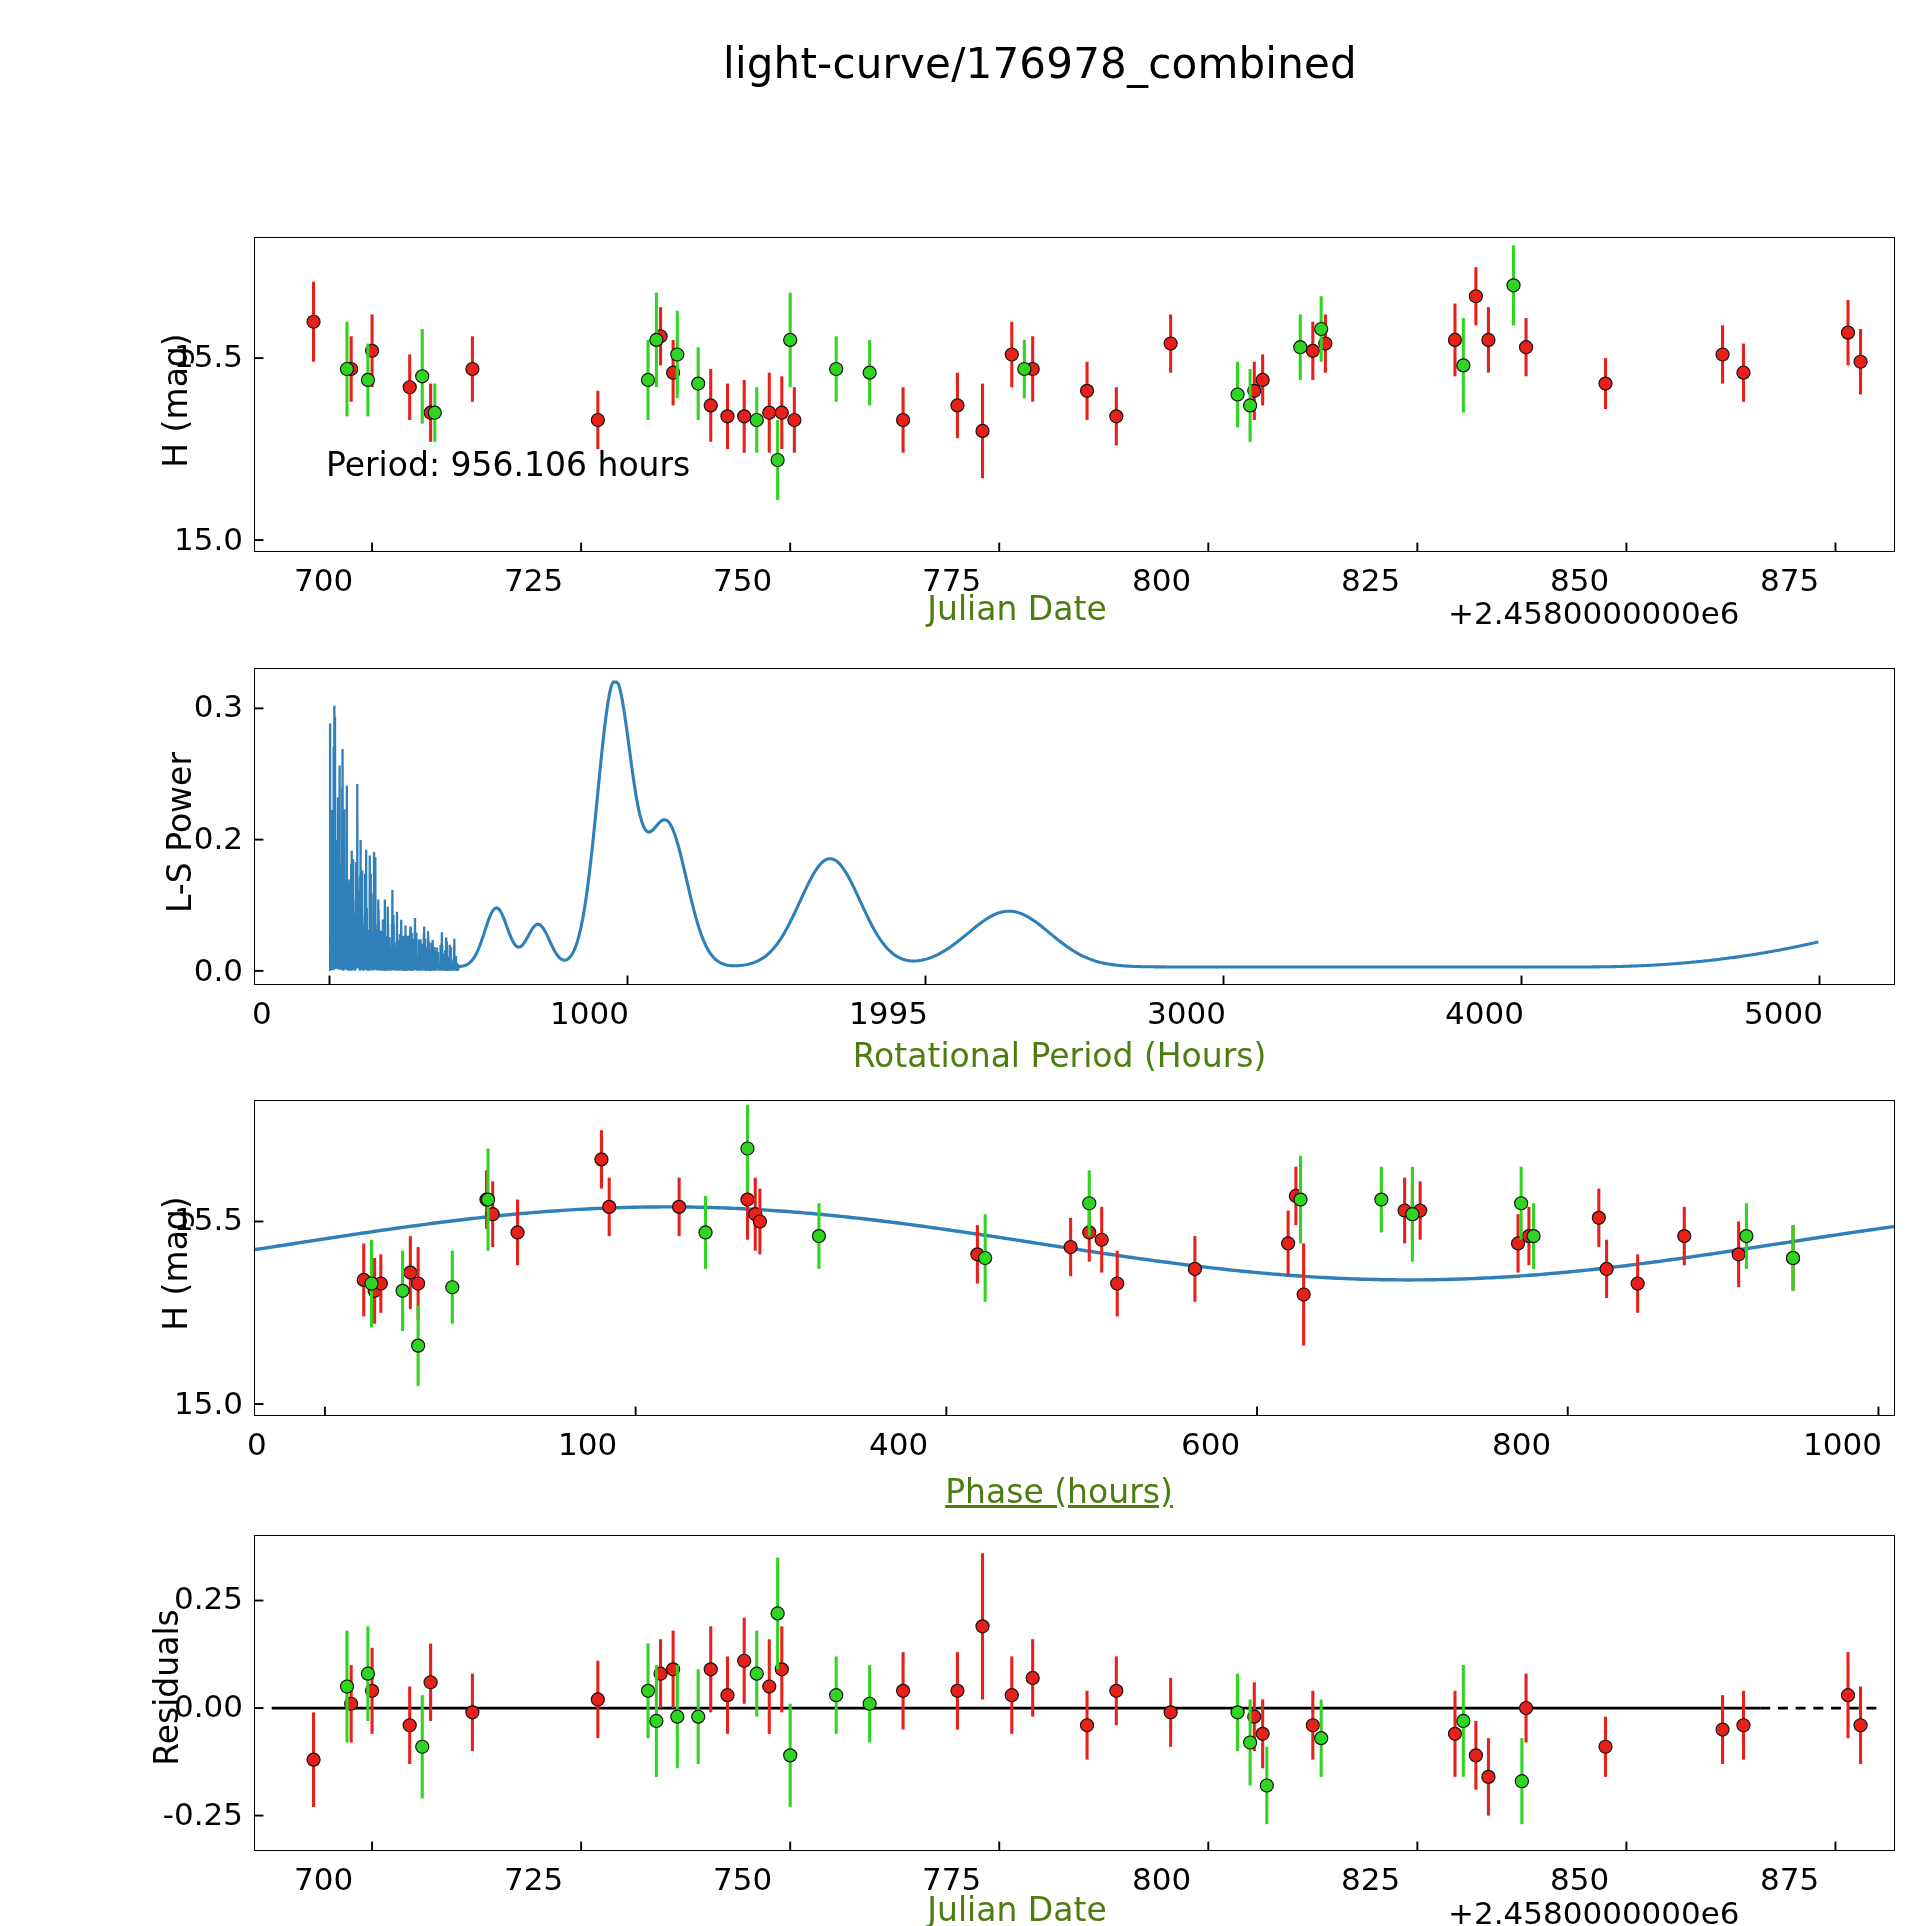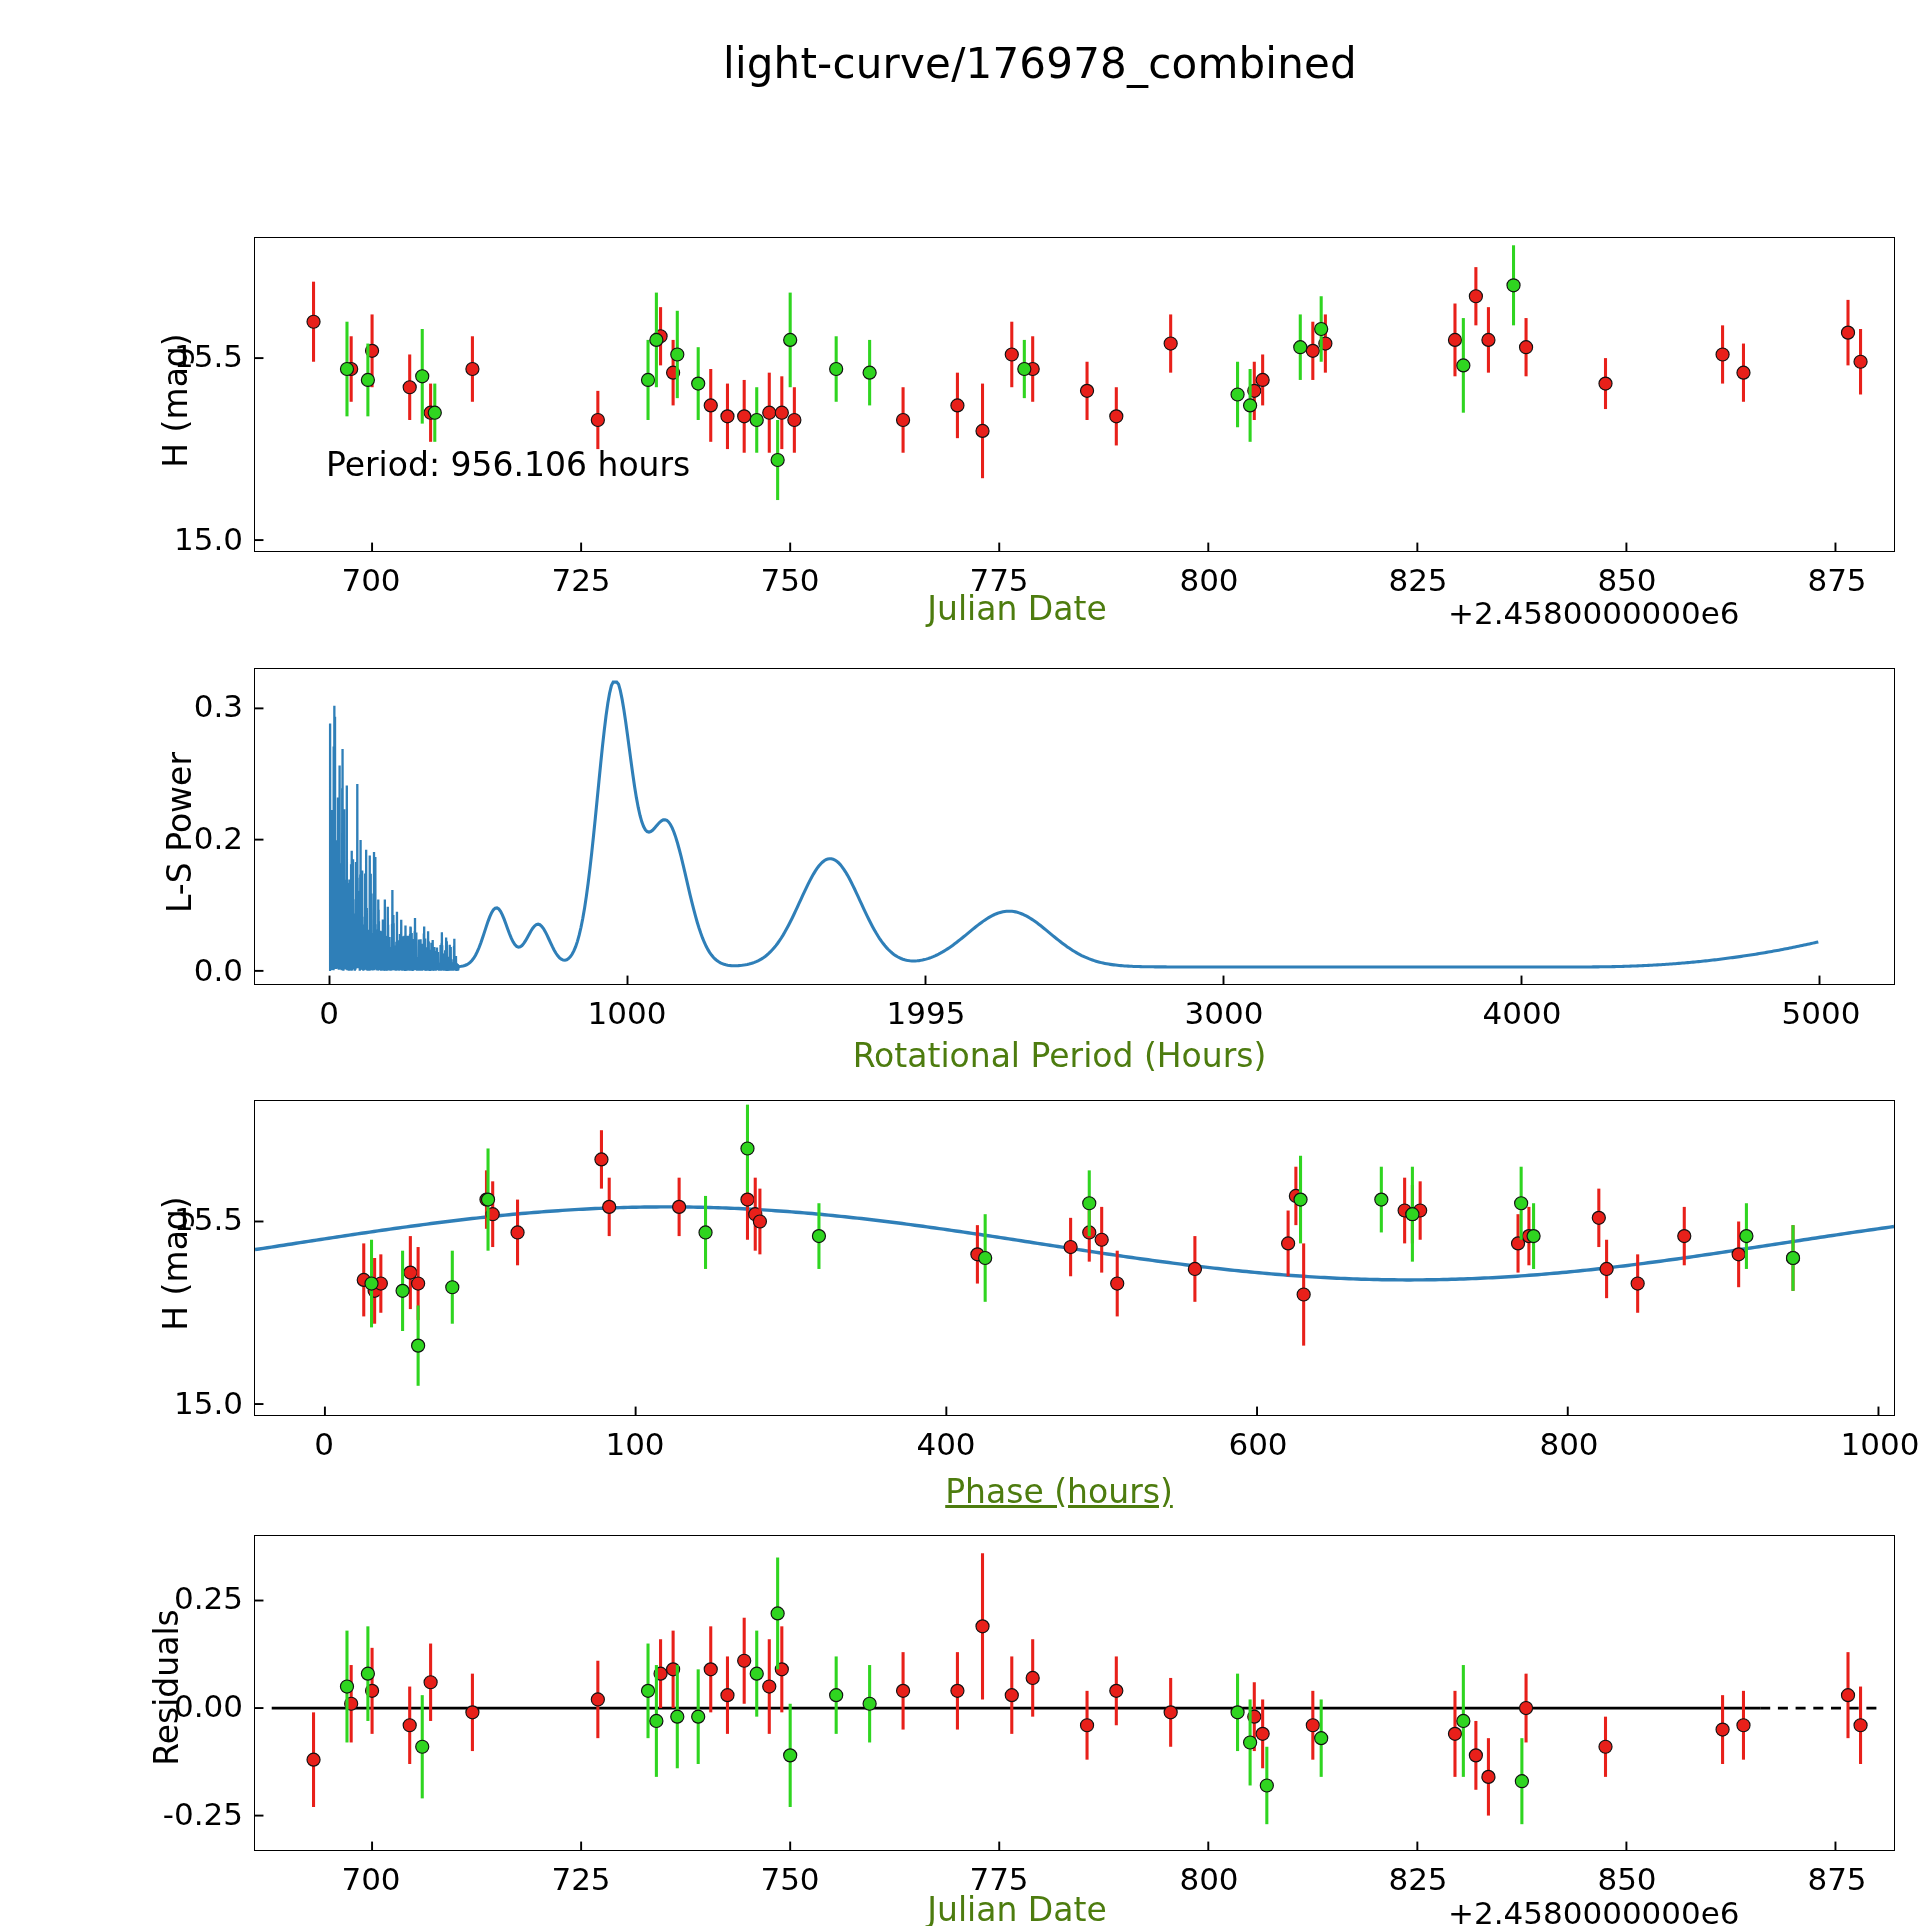--- a/index.html
+++ b/index.html
@@ -60,21 +60,20 @@
     color: #000;
     transform-origin: 50% 50%;
     transform: rotate(-90deg);
     text-align: center;
     white-space: nowrap;
   }
   .tick-x {
     position: absolute;
     font-size: 31px;
     color: #000;
-    text-align: center;
     white-space: nowrap;
   }
   .tick-y {
     position: absolute;
     font-size: 31px;
     color: #000;
     text-align: right;
     white-space: nowrap;
   }
   .offset-text {

